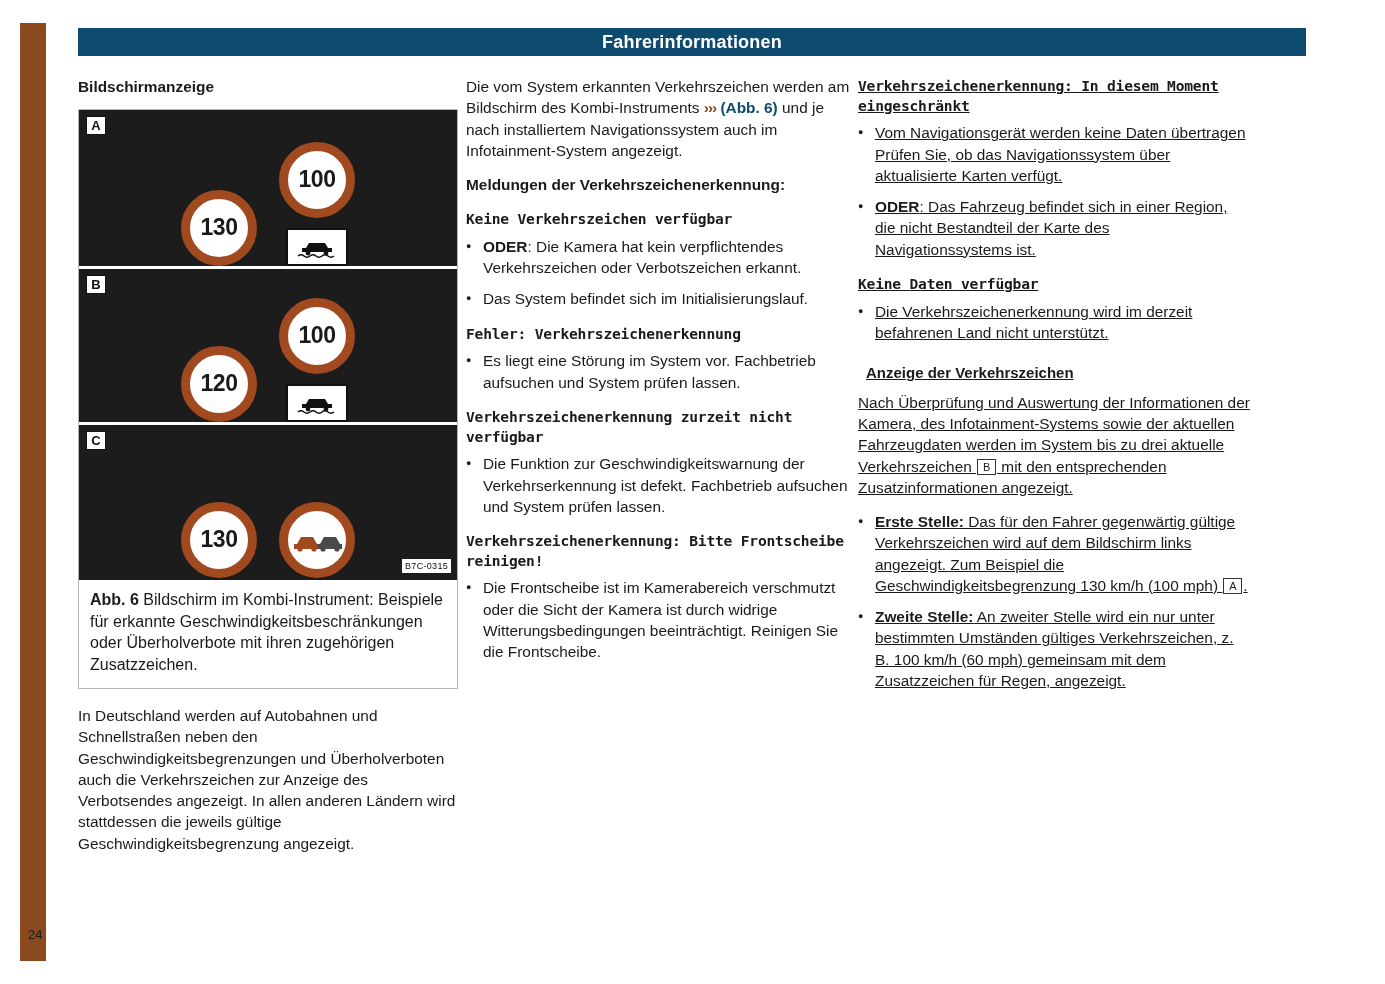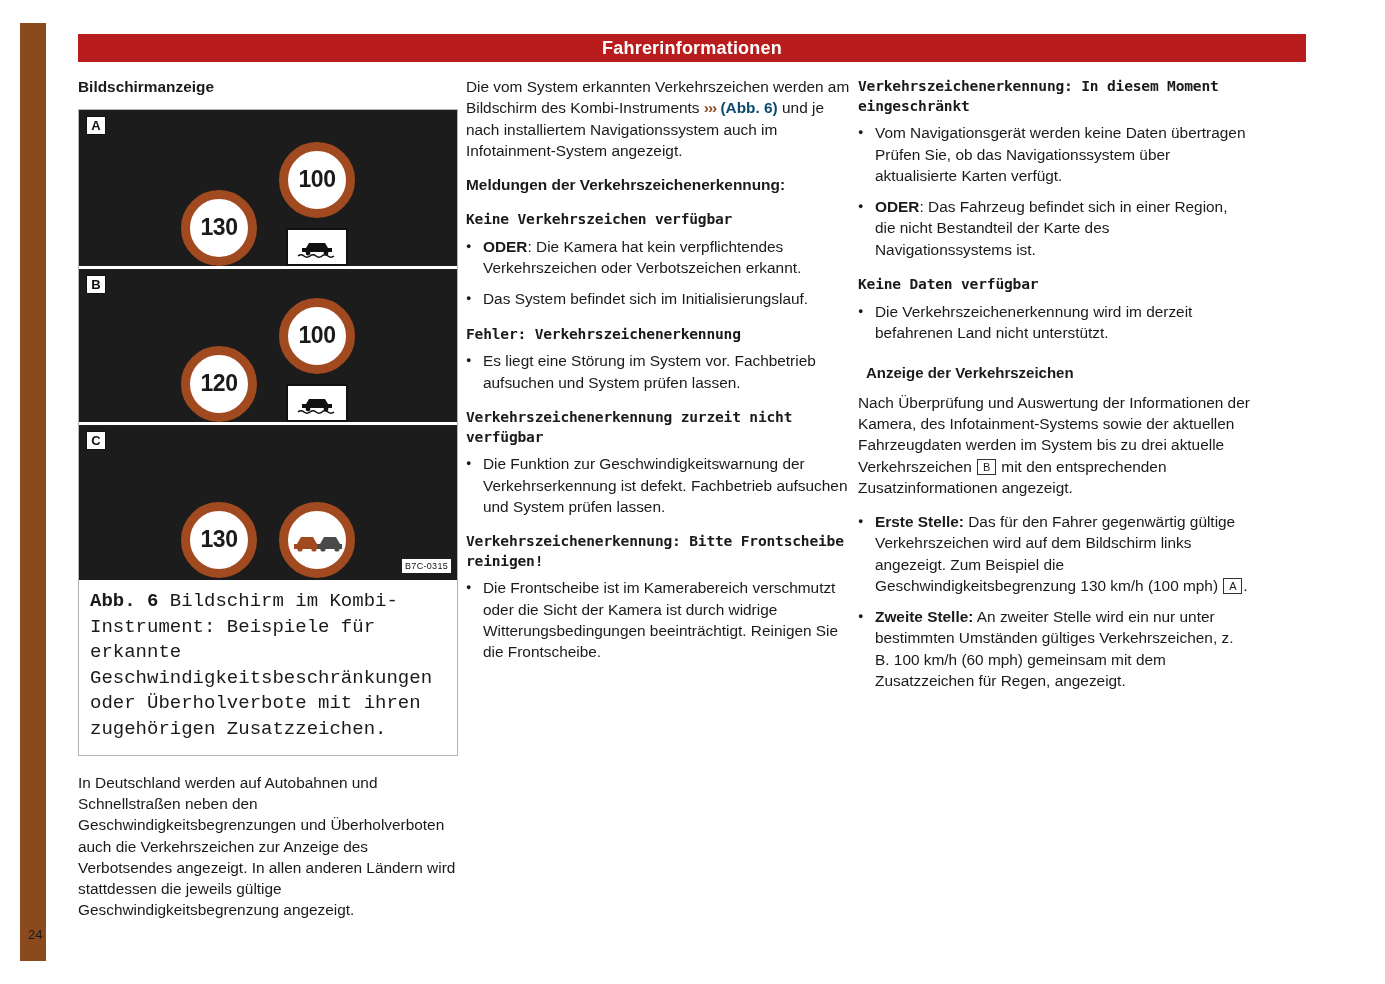--- a/index.html
+++ b/index.html
@@ -24,24 +24,24 @@
     position: absolute;
     left: 20px;
     top: 23px;
     width: 26px;
     height: 938px;
     background: #8a4a1e;
   }
   .header-bar {
     position: absolute;
     left: 78px;
-    top: 34px;
+    top: 28px;
     width: 1228px;
     height: 28px;
-    background: #b91c1c;
+    background: #0c4a6e;
     color: #ffffff;
     font-size: 18px;
     font-weight: bold;
     display: flex;
     align-items: center;
     justify-content: center;
     letter-spacing: 0.2px;
   }
   .content {
     position: absolute;
@@ -49,21 +49,21 @@
     top: 76px;
     width: 1232px;
     display: flex;
   }
   .col {
     width: 388px;
     font-size: 15.4px;
     line-height: 1.38;
   }
   .col.mid { width: 392px; }
-  .col.right { width: 392px; }
+  .col.right { width: 392px; text-decoration: underline; }
 
   h3.sub {
     font-size: 15.4px;
     font-weight: bold;
     margin: 0 0 12px 0;
   }
   h3.mono-head {
     font-family: "DejaVu Sans Mono", monospace;
     font-size: 14.6px;
     font-weight: bold;
@@ -191,23 +191,22 @@
     background: #ffffff;
     color: #111;
     font-size: 9px;
     font-family: "Liberation Sans", sans-serif;
     padding: 1px 3px;
     letter-spacing: 0.3px;
     margin-left: 40px;
   }
   .caption {
     padding: 9px 11px 13px 11px;
-    font-size: 19px;
+    font-size: 16px;
     line-height: 1.34;
-    font-family: Liberation Mono, monospace;
   }
   .caption b { font-weight: bold; }
 
   .inline-ref {
     color: #0c4a6e;
     font-weight: bold;
   }
   .chev {
     color: #8a4a1e;
     font-weight: bold;

